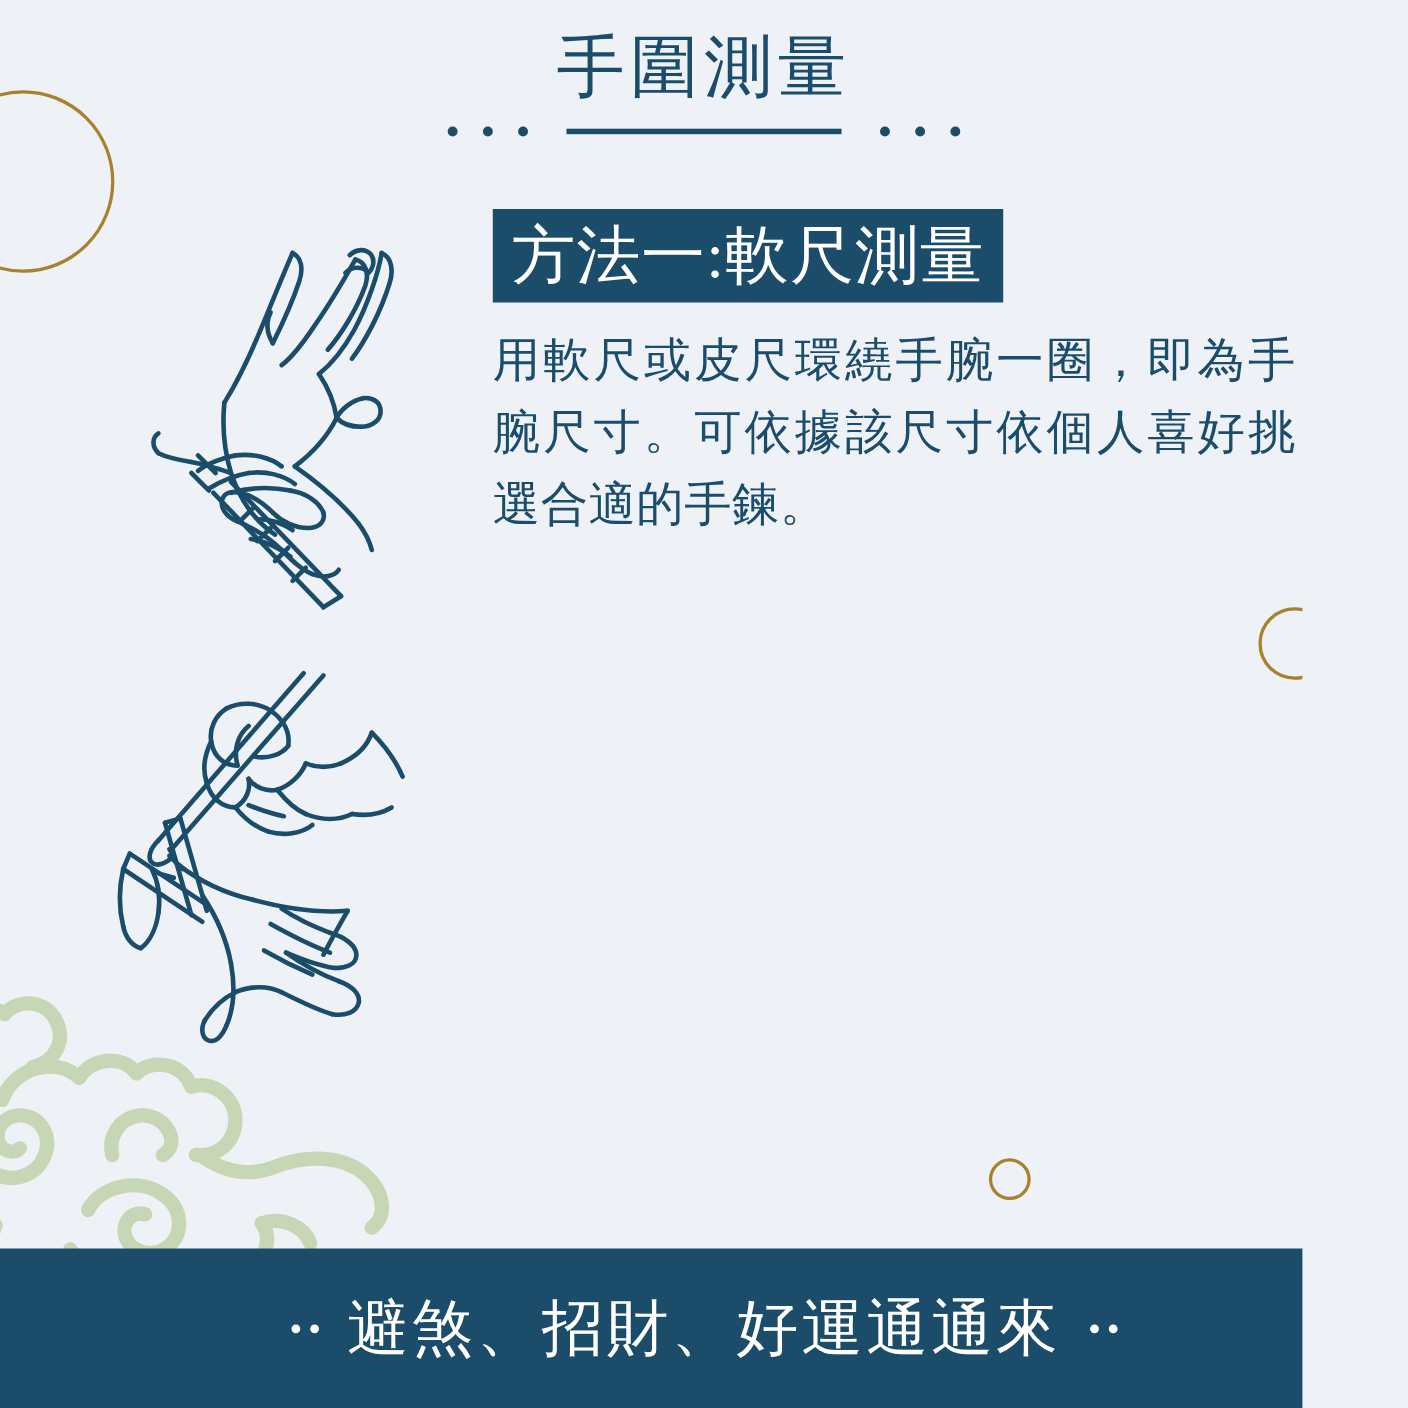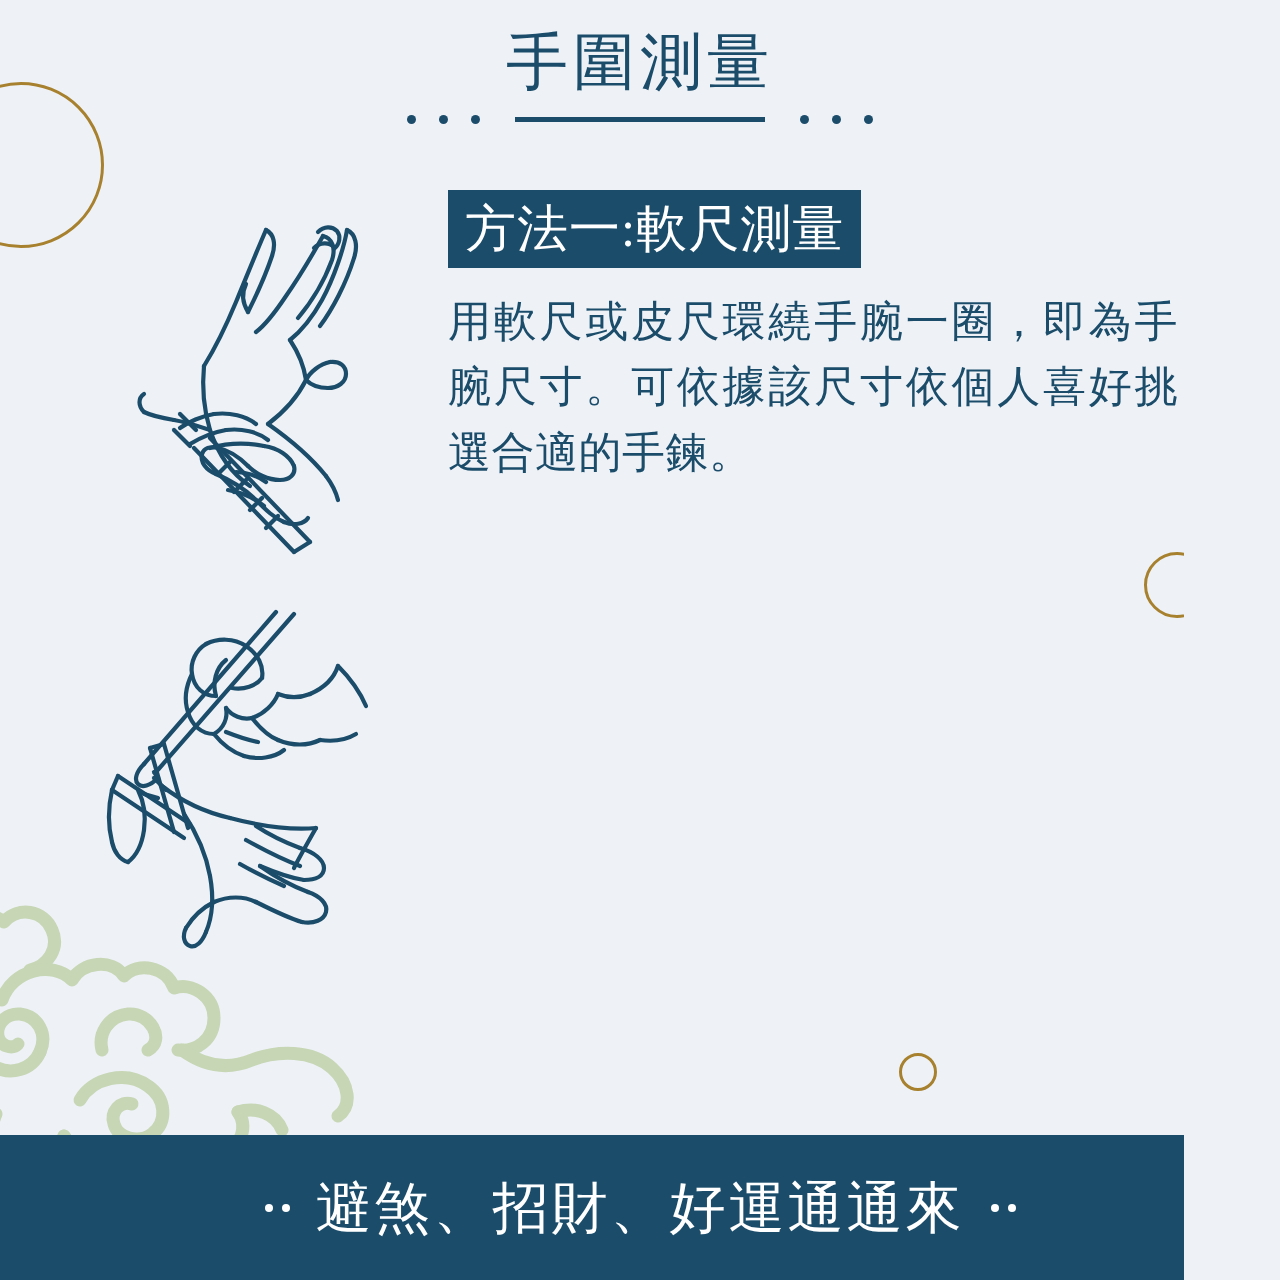--- a/index.html
+++ b/index.html
@@ -119,21 +119,21 @@
     position: absolute;
     left: 448px;
     top: 0;
     width: 730px;
   }
 
   .method-banner {
     display: inline-block;
     background: #1b4d6b;
     color: #ffffff;
-    font-size: 51px;
+    font-size: 58px;
     line-height: 1;
     padding: 14px 17px 13px 17px;
     letter-spacing: 1px;
     white-space: nowrap;
     font-family: "Liberation Serif", "DejaVu Serif", serif;
   }
 
   .method-text {
     margin-top: 21px;
     font-size: 43px;

